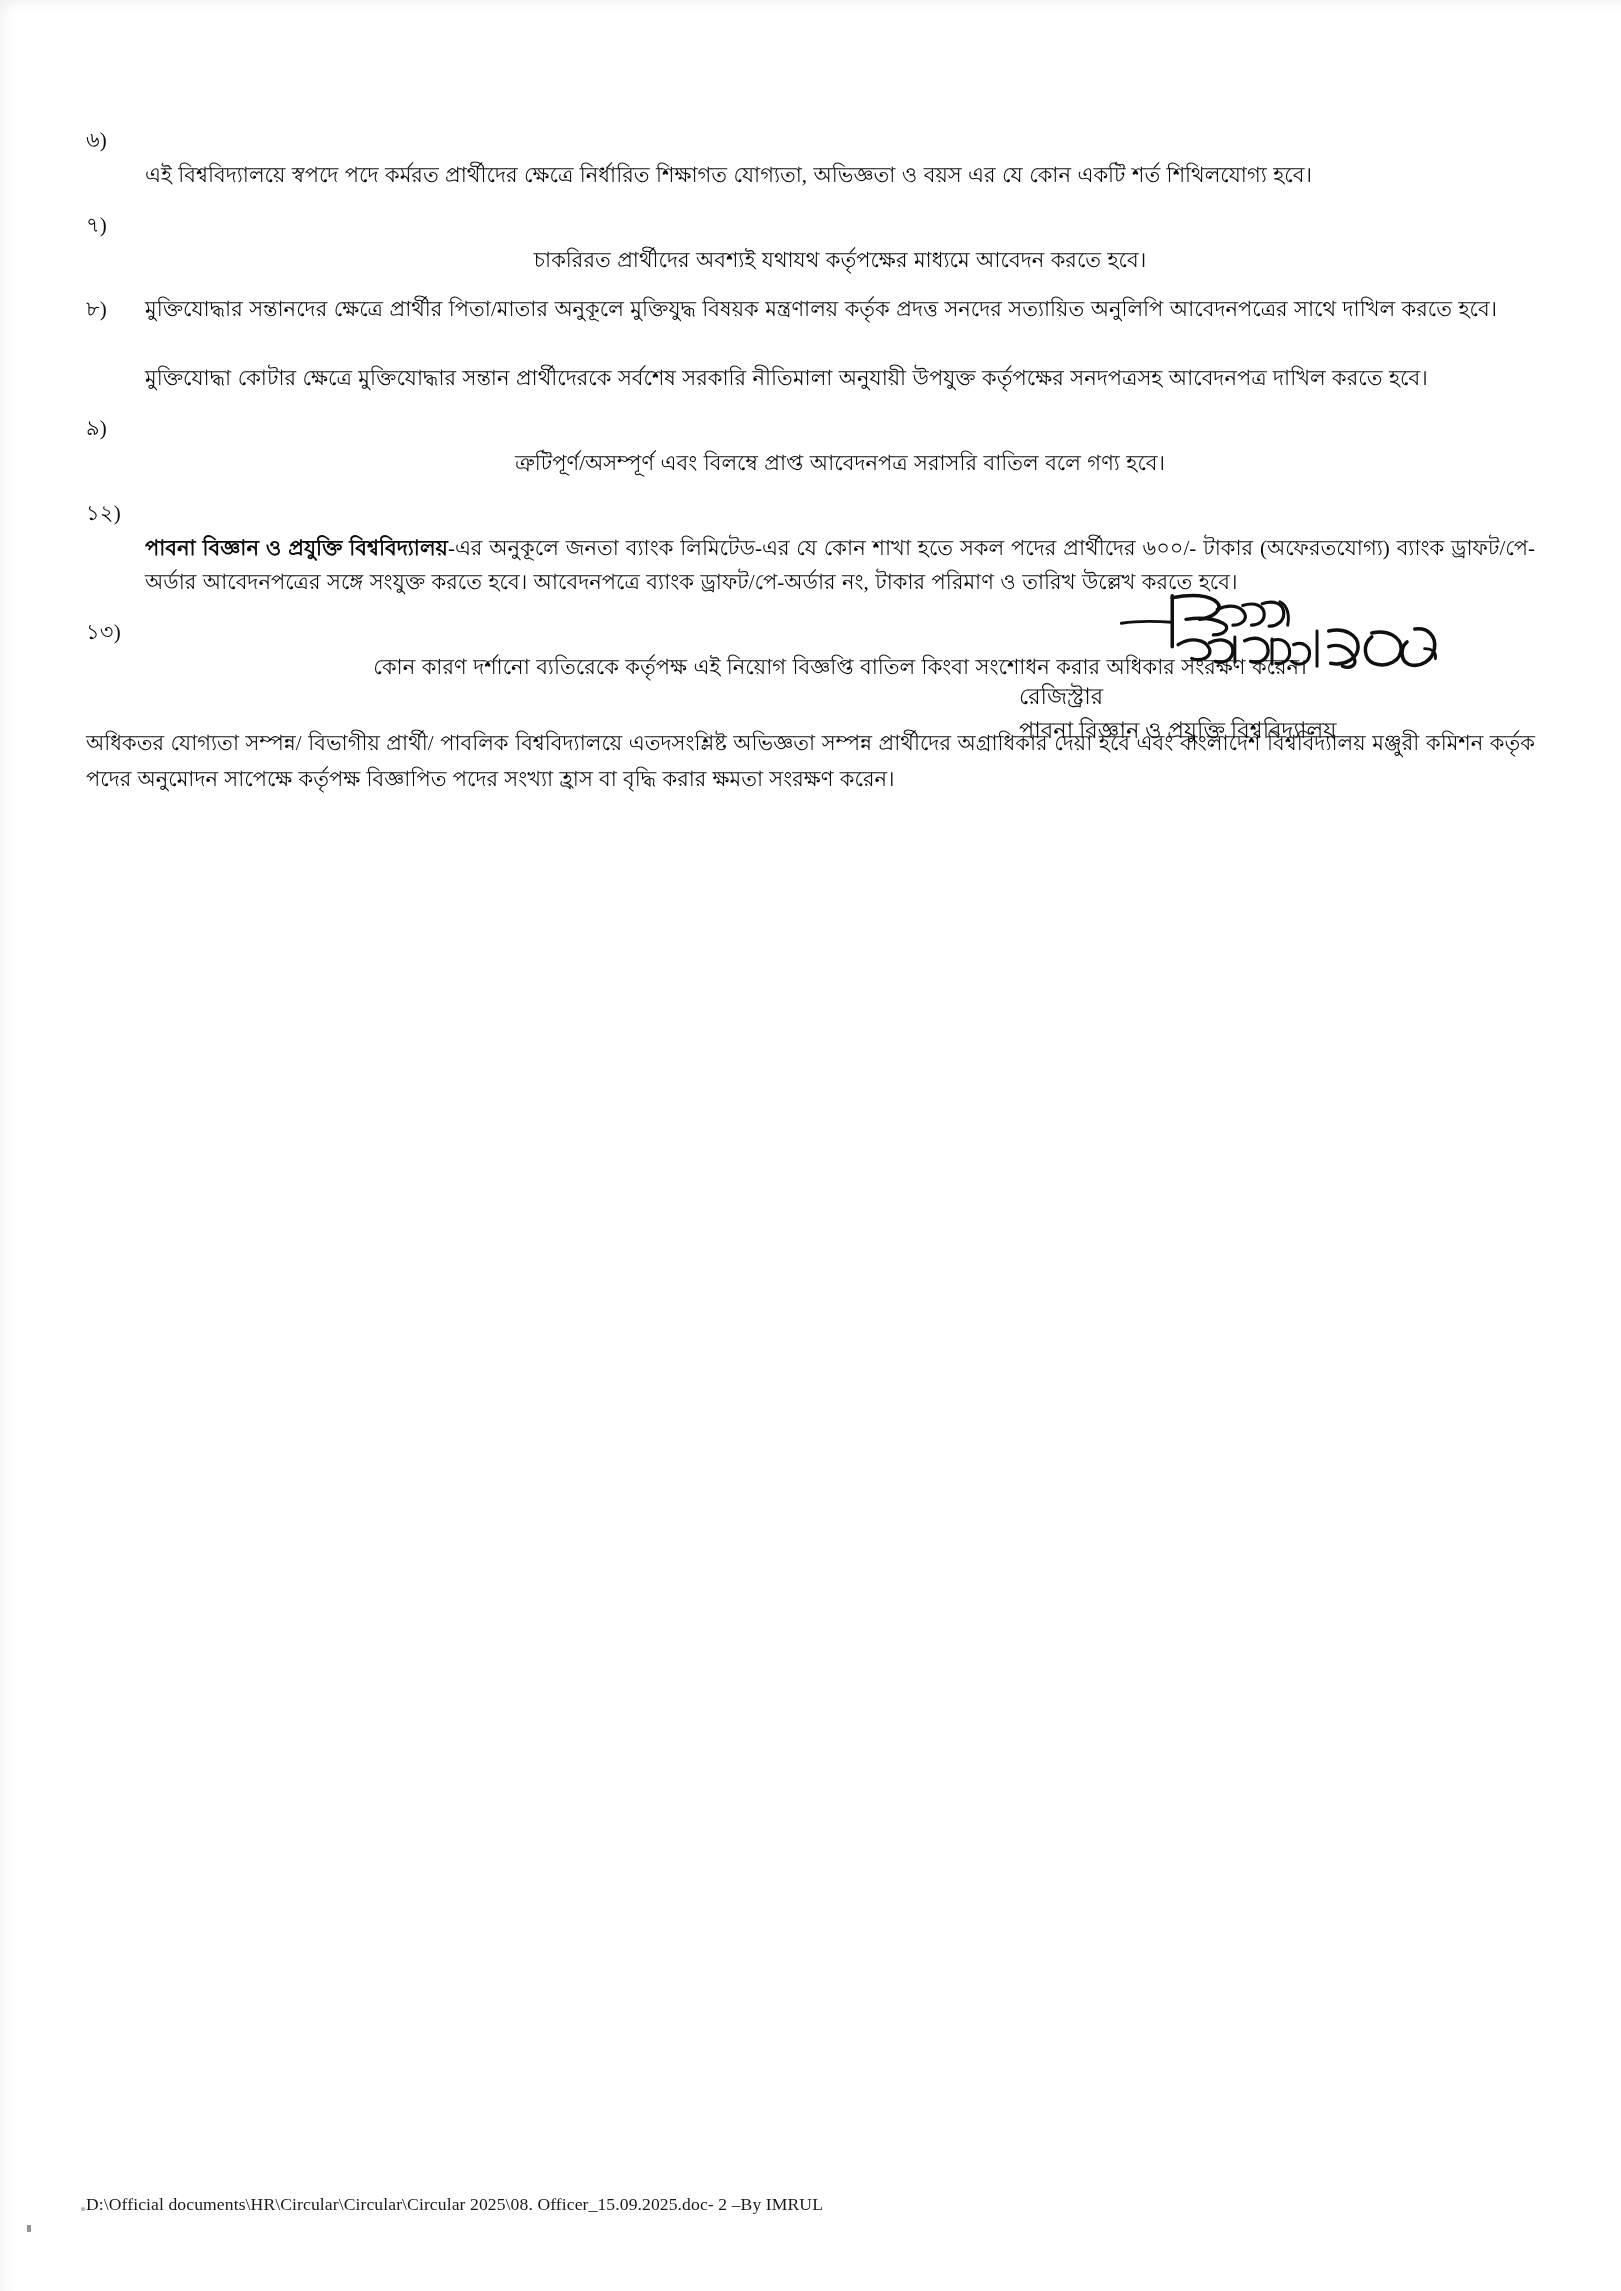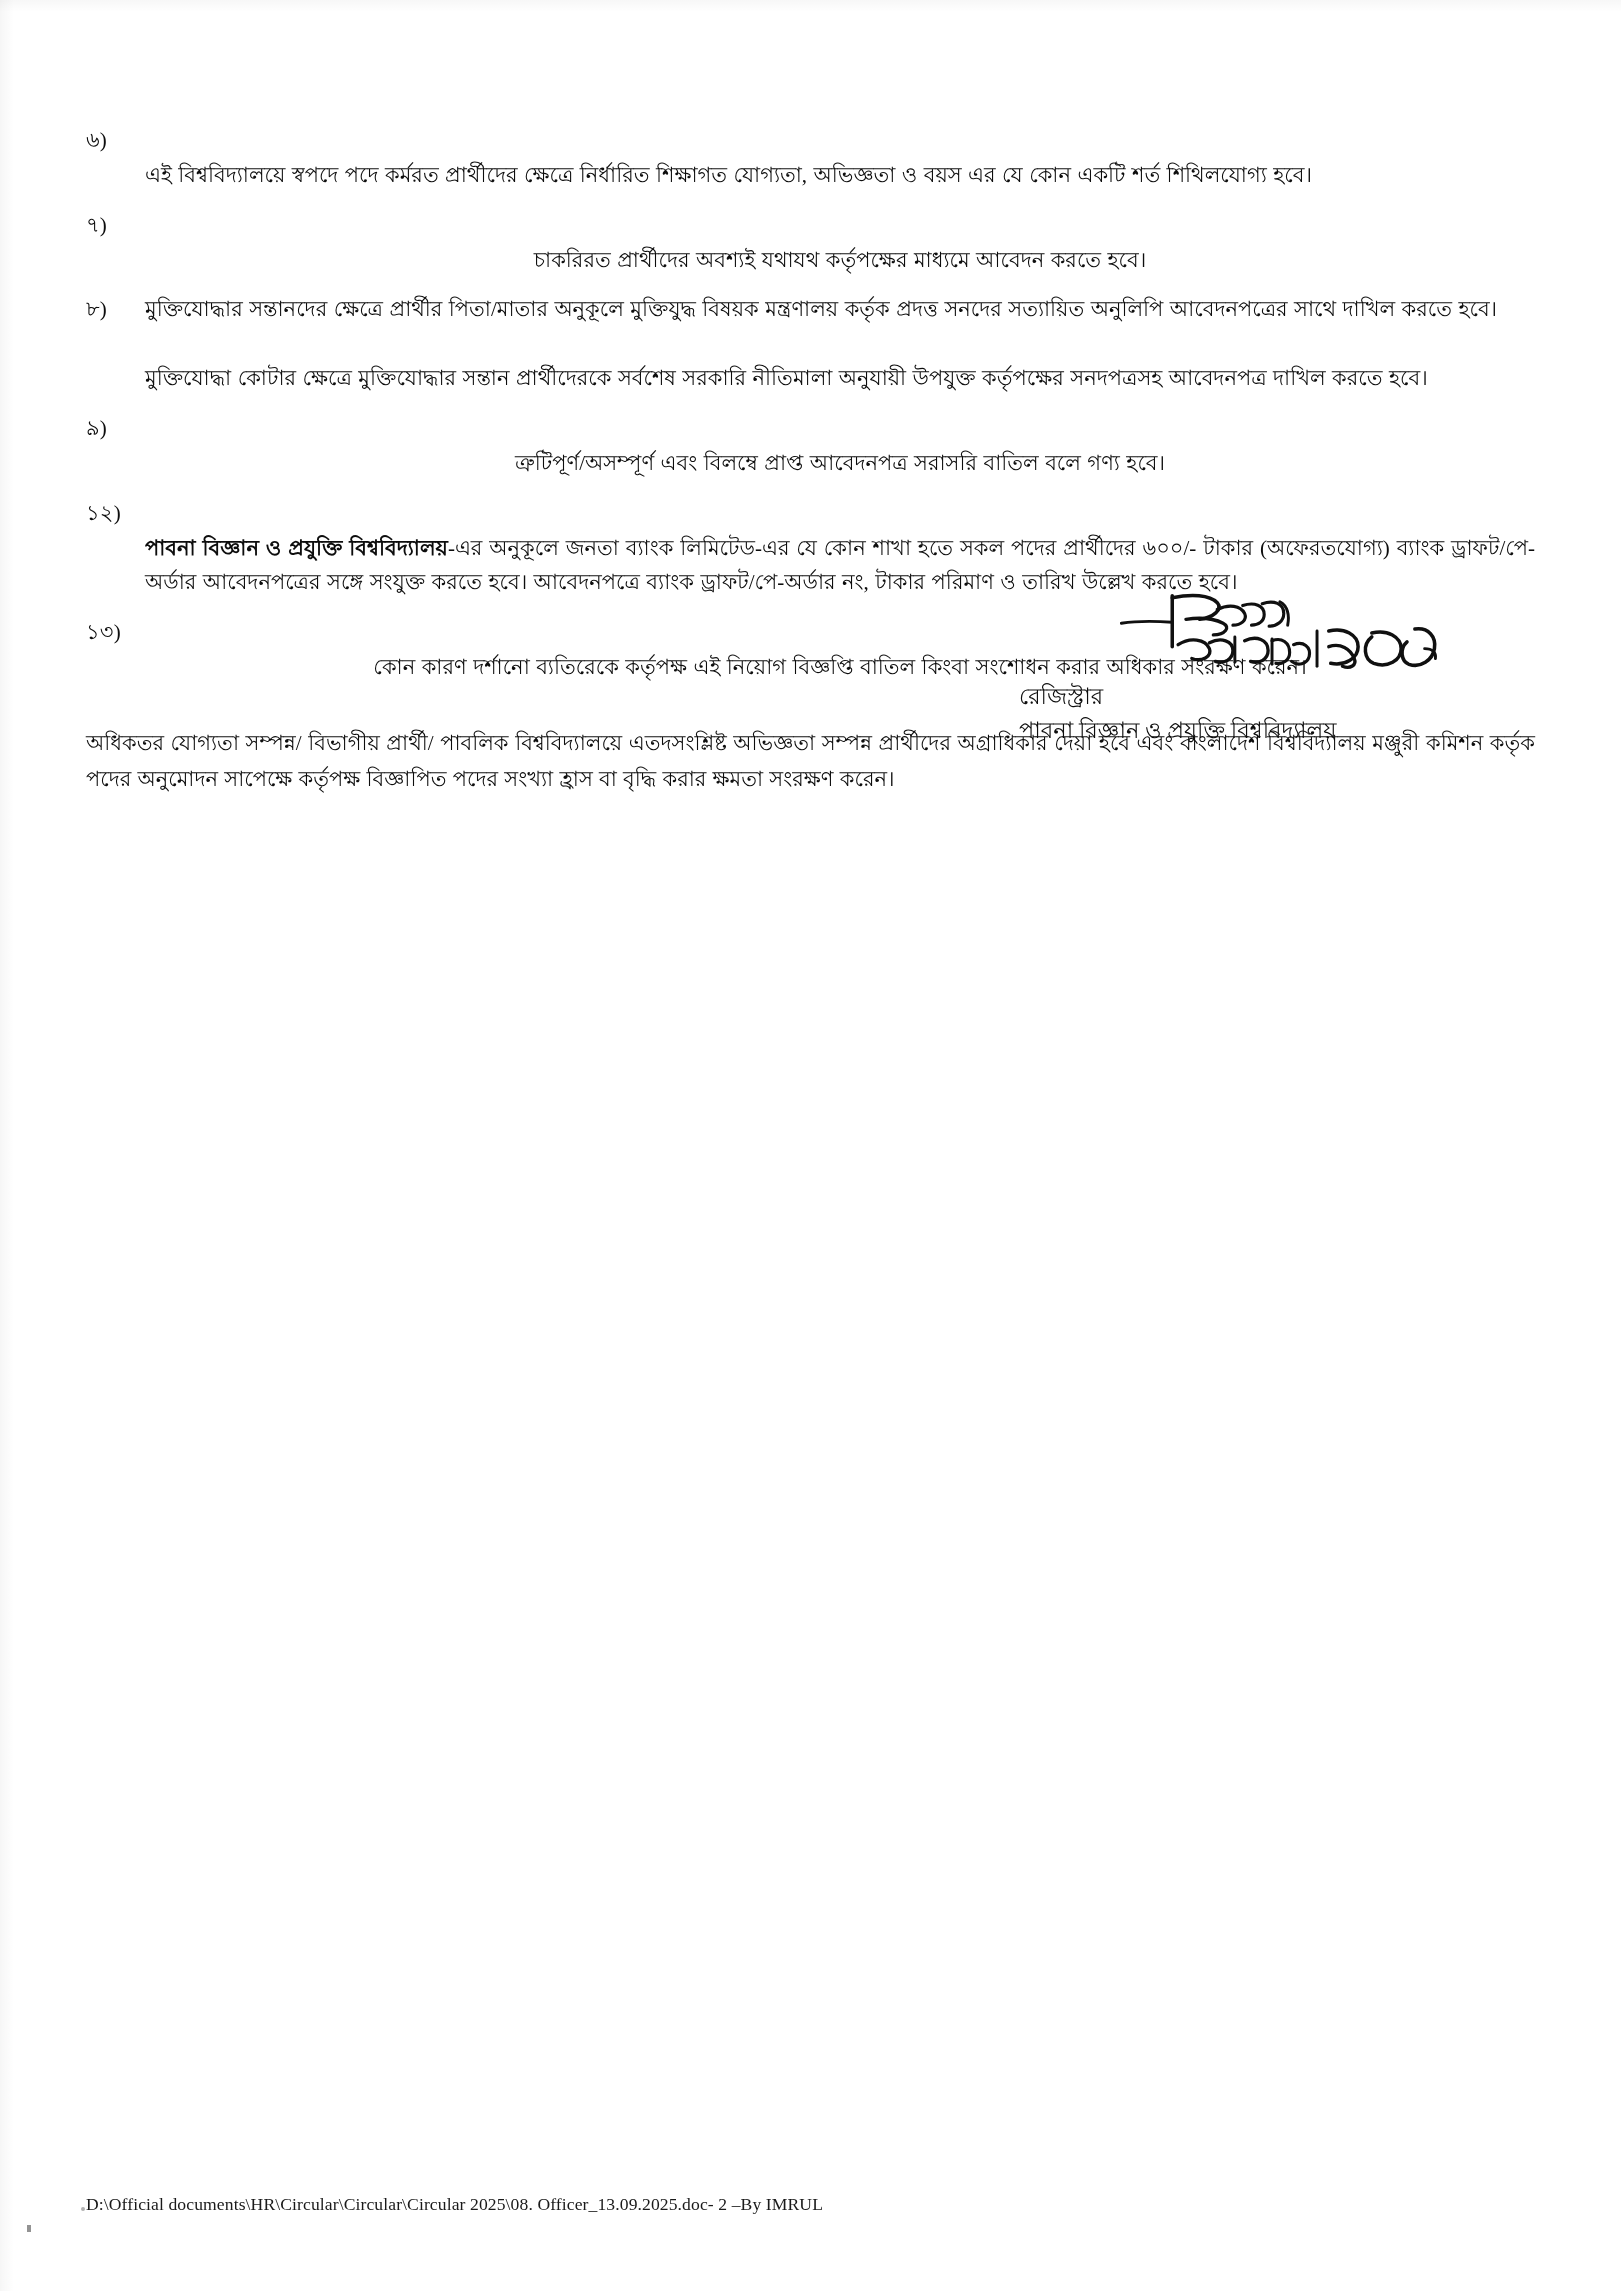--- a/index.html
+++ b/index.html
@@ -226,16 +226,16 @@
           <path d="M262 46 C278 42, 292 50, 292 62 C292 74, 278 82, 264 77 C254 73, 252 58, 262 50" stroke-width="3.6"></path>
           <path d="M306 42 C320 40, 328 50, 326 62 C324 74, 312 82, 300 78 C292 75, 290 62, 298 55" stroke-width="3.6"></path>
           <path d="M316 62 C324 62, 328 66, 327 72" stroke-width="3"></path>
         </g>
       </svg>
     </div>
     <div class="sign-line">রেজিস্ট্রার</div>
     <div class="sign-line">পাবনা বিজ্ঞান ও প্রযুক্তি বিশ্ববিদ্যালয়</div>
   </div>
 
-  <div class="footer-path">D:\Official documents\HR\Circular\Circular\Circular 2025\08. Officer_13.09.2025.doc- 2 –By IMRUL</div>
+  <div class="footer-path">D:\Official documents\HR\Circular\Circular\Circular 2025\08. Officer_15.09.2025.doc- 2 –By IMRUL</div>
 
 </div>
 
 
 </body></html>

